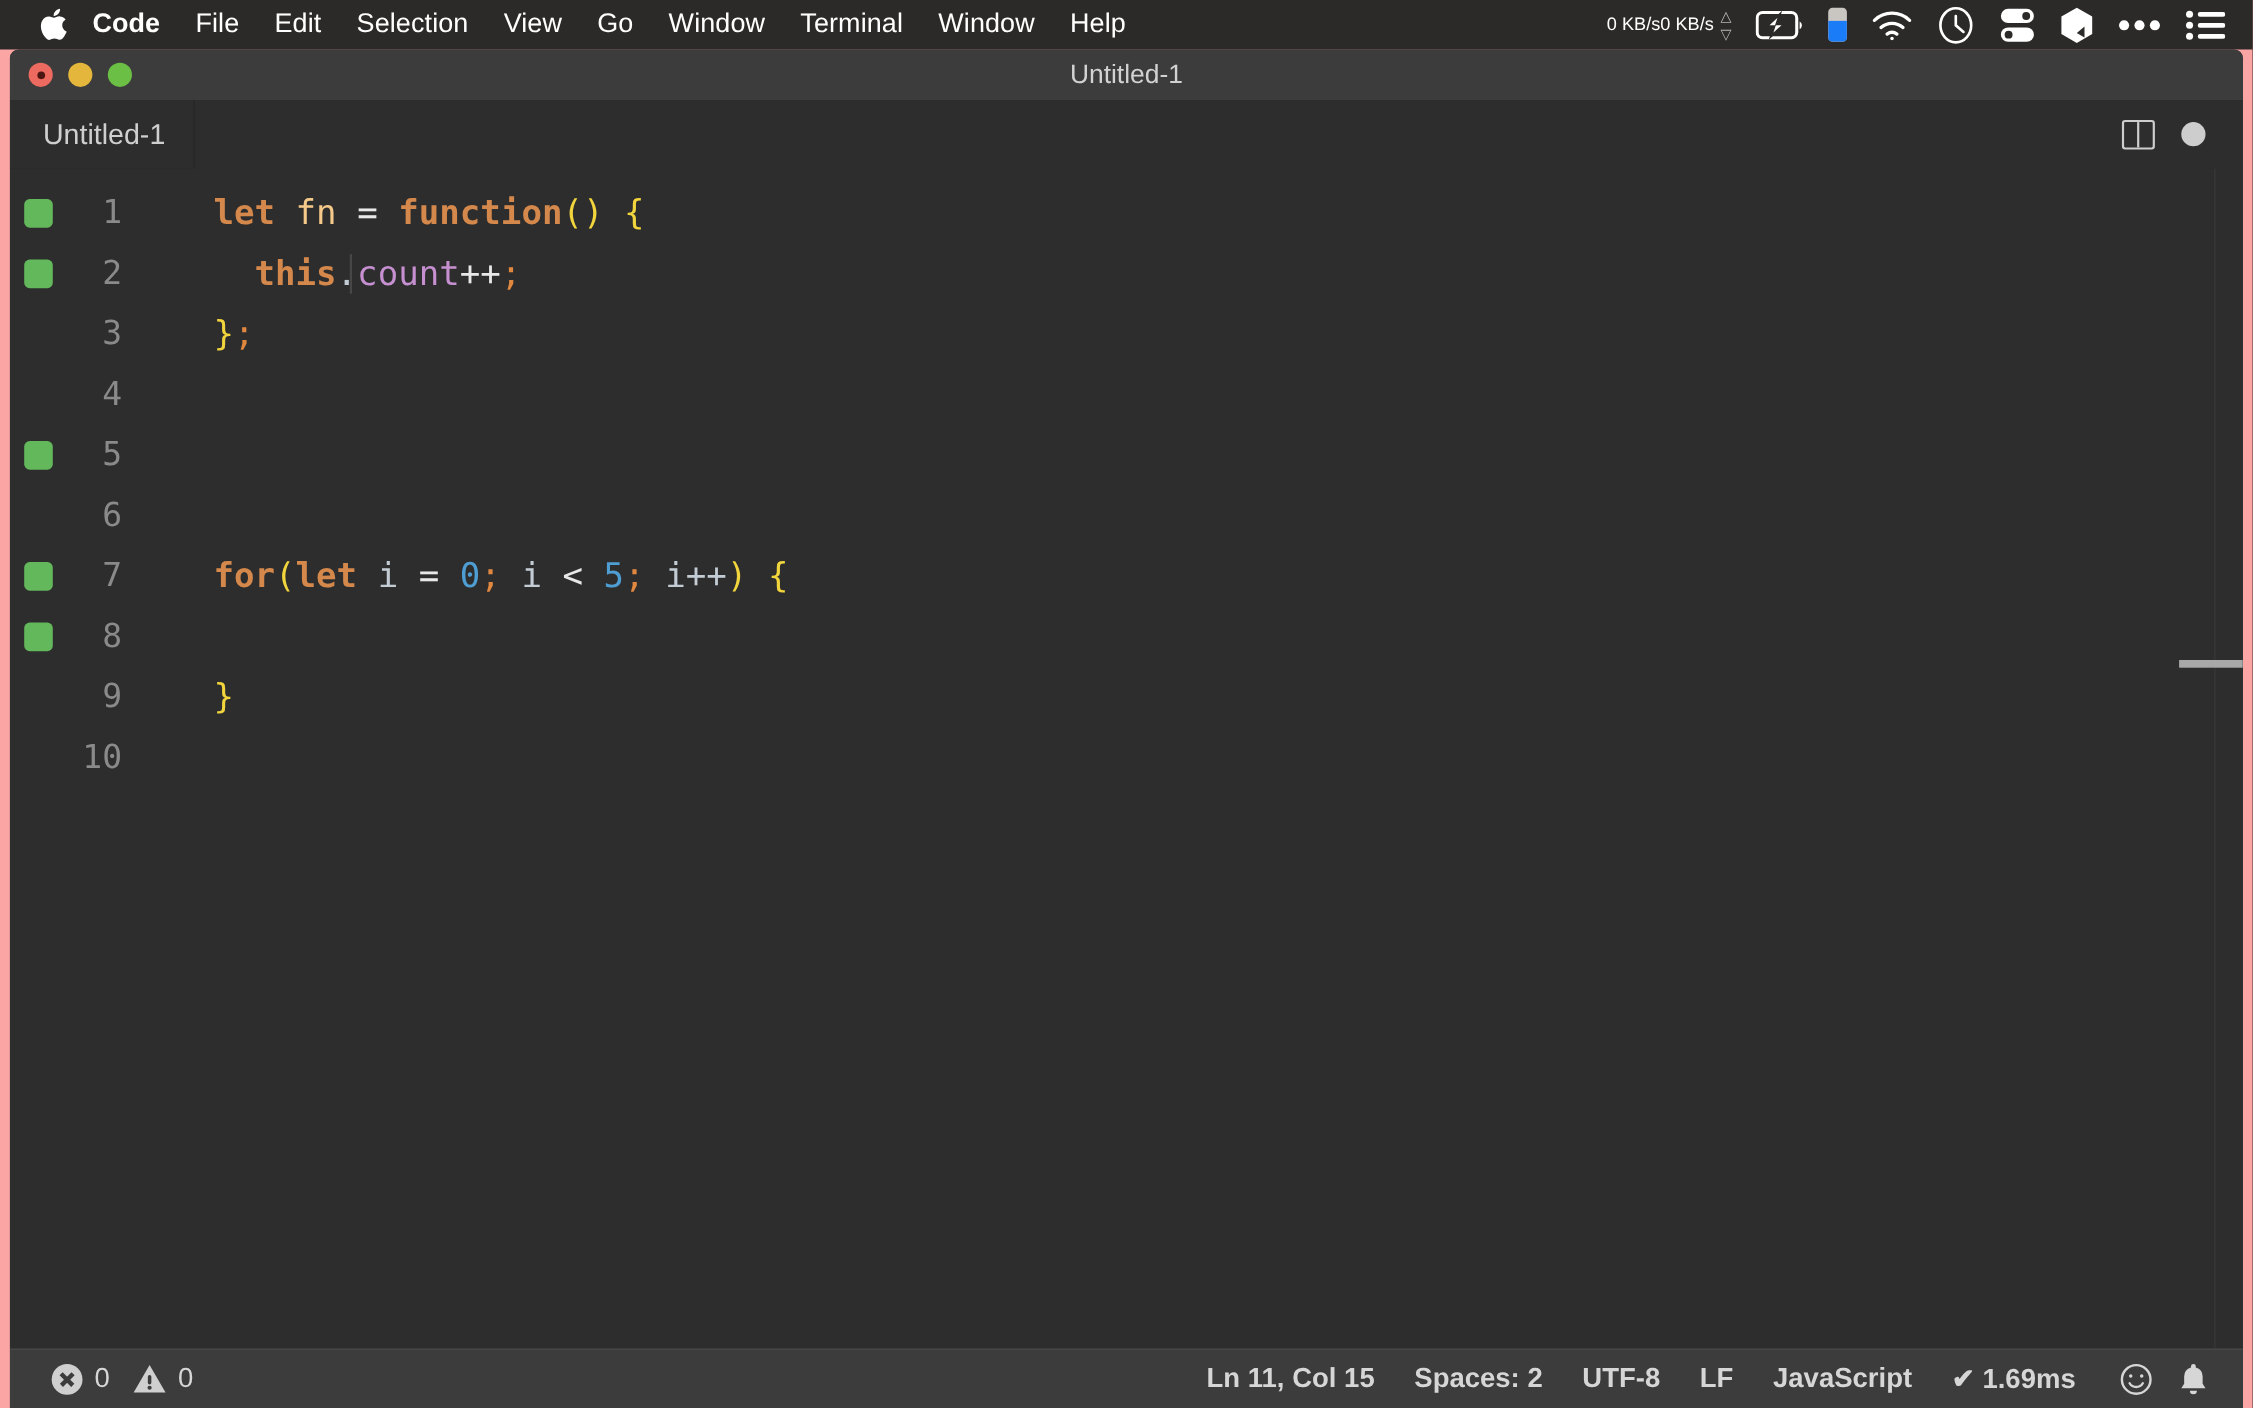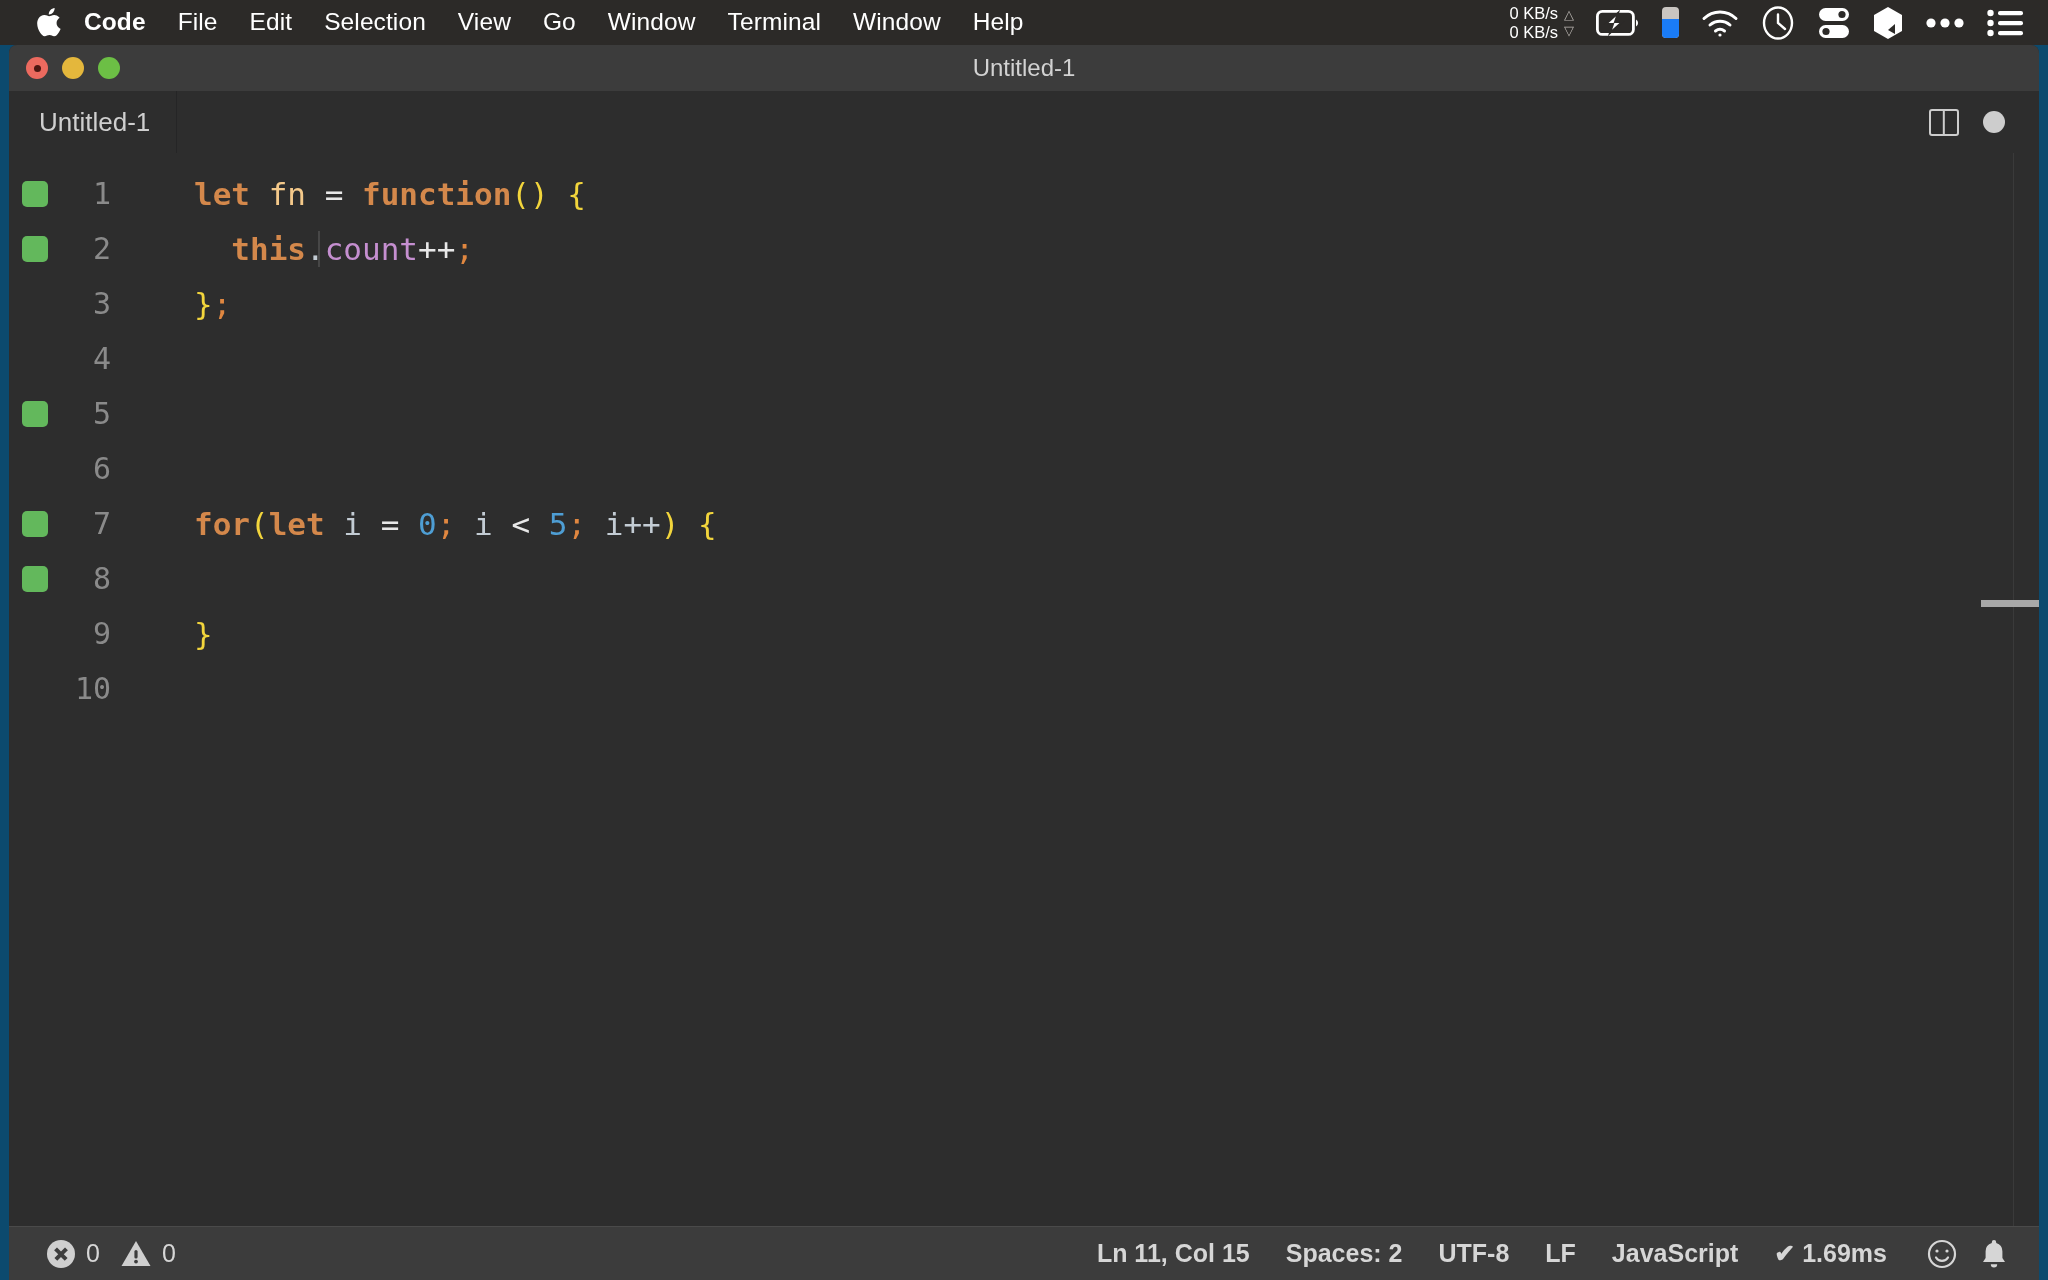--- a/index.html
+++ b/index.html
@@ -2,21 +2,21 @@
 <html><head>
 <meta charset="utf-8">
 <style>
   * { box-sizing: border-box; margin: 0; padding: 0; }
   html, body {
     width: 2048px; height: 1280px;
     background: #000;
     font-family: "Liberation Sans", sans-serif;
     overflow: hidden;
   }
-  #root { position: relative; width: 2048px; height: 1280px; background: #0c4a6e; }
+  #root { position: relative; width: 2048px; height: 1280px; background: #fca5a5; }
 
   
   .menubar {
     position: absolute; top: 0; left: 0; width: 2048px; height: 45px;
     background: #2c2a28;
     display: flex; align-items: center;
     padding: 0 14px 0 0;
     color: #ffffff;
   }
   .menu-left { display: flex; align-items: center; gap: 0; }
@@ -28,21 +28,21 @@
     font-size: 24.5px; line-height: 1;
     padding: 0 16px; white-space: nowrap; letter-spacing: .1px;
   }
   .menu-item.bold { font-weight: bold; padding-left: 10px; }
 
   .menu-right {
     margin-left: auto; display: flex; align-items: center; gap: 0;
   }
   .mr-slot { display: flex; align-items: center; justify-content: center; padding: 0 11px; }
   .netspeed { display: flex; align-items: center; gap: 6px; }
-  .netspeed .nums { display: flex; flex-direction: column; font-size: 16.5px; line-height: 1.12; text-align: right; }
+  .netspeed .nums { display: flex; flex-direction: row; font-size: 16.5px; line-height: 1.12; text-align: right; }
   .netspeed .arrows { display: flex; flex-direction: column; font-size: 13px; line-height: 1.18; color: #b9b5b1; }
 
   .batt-blue { width: 17px; height: 31px; border-radius: 4px; background: #c9c5c1; position: relative; overflow: hidden; }
   .batt-blue::after { content:""; position:absolute; left:0; bottom:0; width:100%; height:62%; background:#1a7cf7; }
 
   
   .window {
     position: absolute; top: 45px; left: 9px;
     width: 2030px; height: 1235px;
     background: #2d2d2d; border-radius: 8px 8px 0 0; overflow: hidden;

